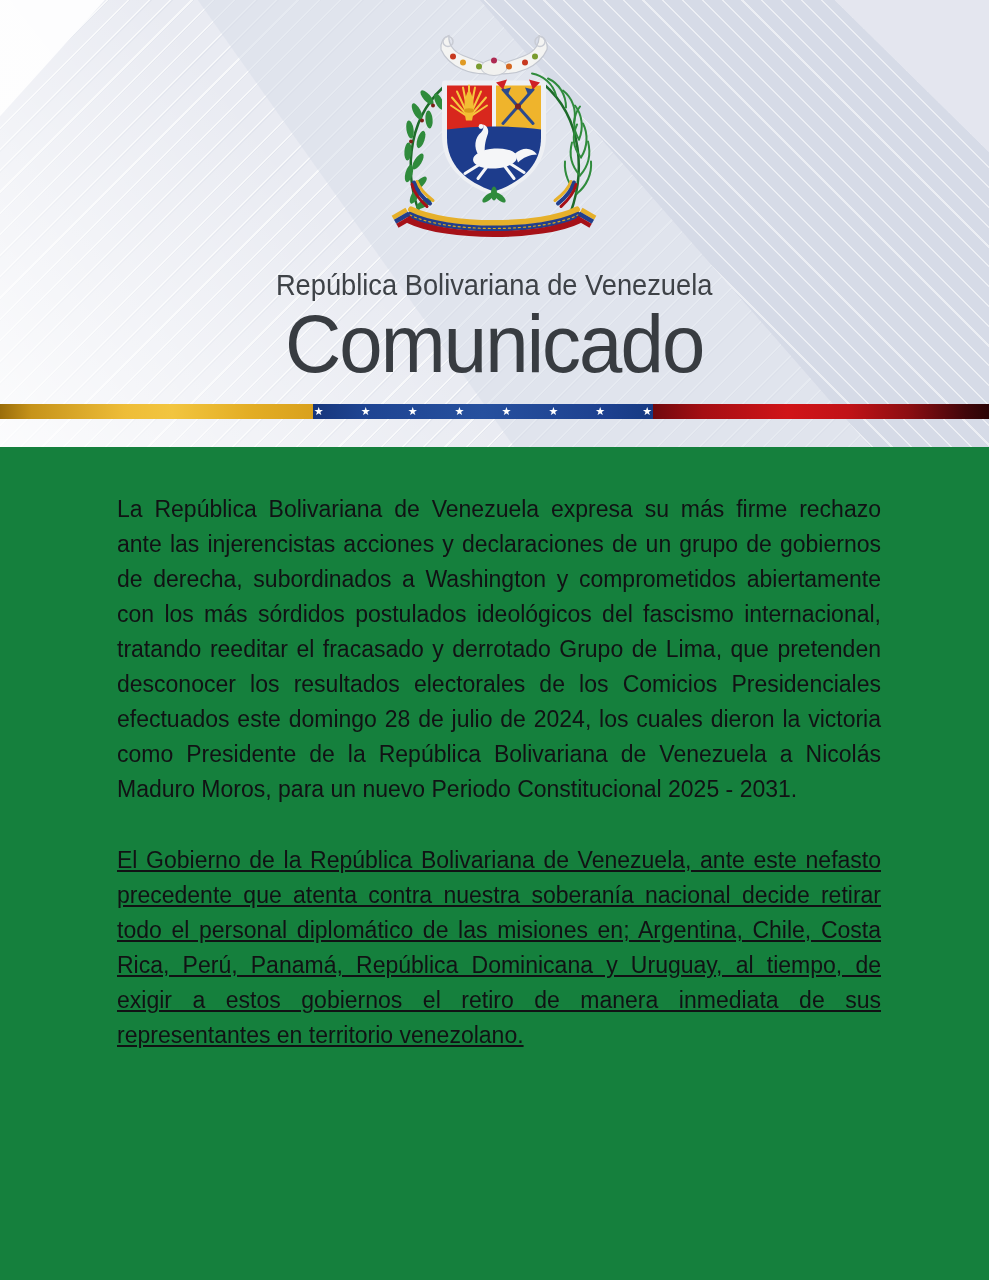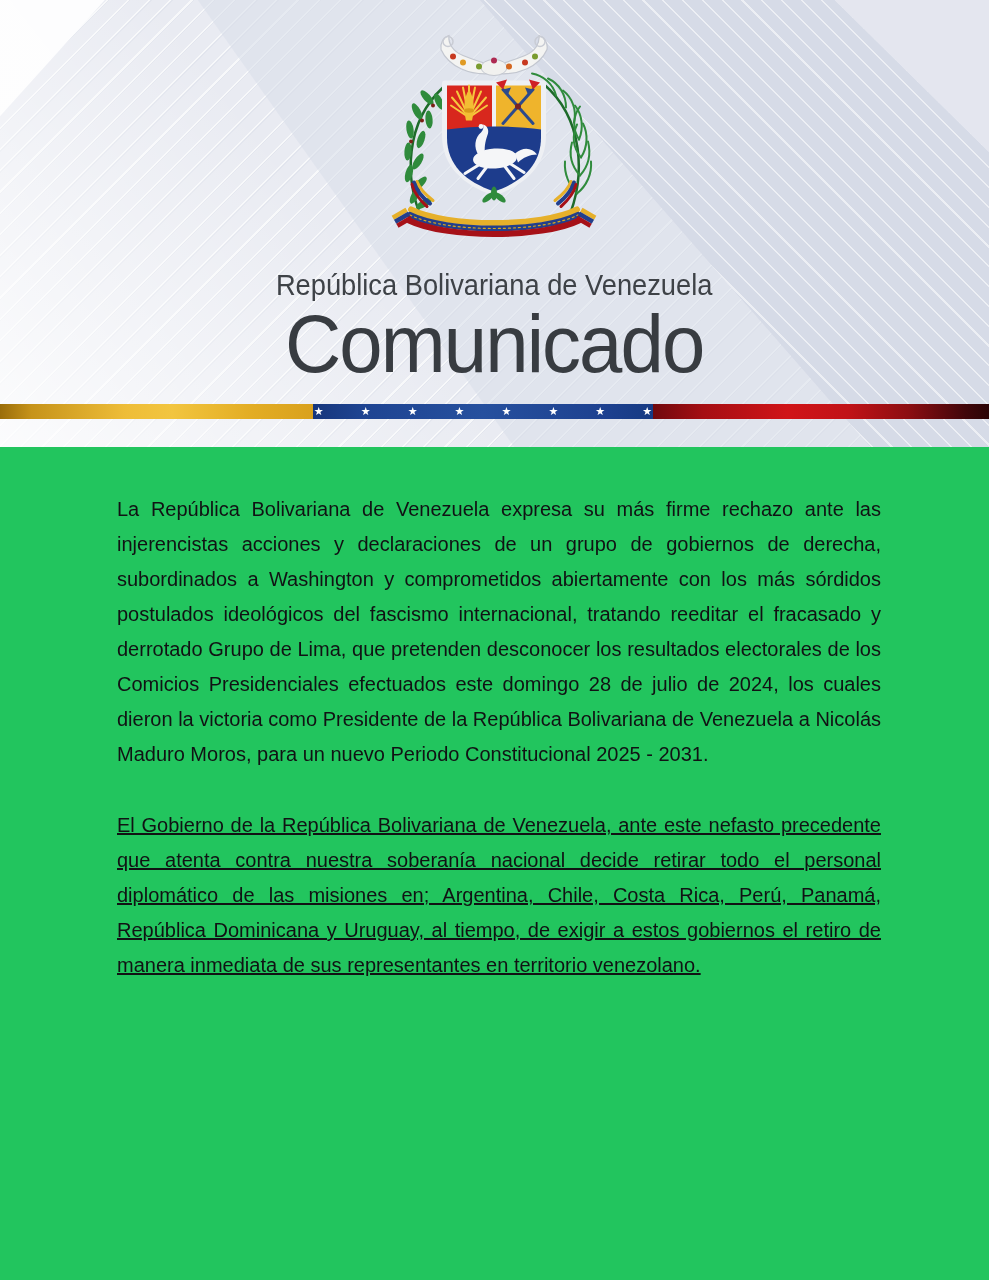--- a/index.html
+++ b/index.html
@@ -1,19 +1,19 @@
 <!DOCTYPE html>
 <html><head>
 <meta charset="utf-8">
 <style>
   html,body{margin:0;padding:0;background:#ffffff;}
   .page{
     position:relative;
     width:989px;height:1280px;
-    background:#22c55e;
+    background:#15803d;
     overflow:hidden;
     font-family:"Liberation Sans", sans-serif;
   }
   
   .header{
     position:absolute;left:0;top:0;width:989px;height:447px;
     background:#e9ebf2;
     overflow:hidden;
   }
   .stripes-base{
@@ -93,21 +93,21 @@
     word-spacing:-6px;
   }
   .bar-red{
     flex:1;height:15px;
     background:linear-gradient(90deg,#70090d 0%,#a50e13 15%,#d01418 40%,#c11217 58%,#8c0e12 76%,#40060a 93%,#2a0406 100%);
   }
   
   .communique{
     position:absolute;left:117px;top:455px;width:764px;
     color:#111214;
-    font-size:20px;line-height:35px;
+    font-size:23px;line-height:35px;
     text-align:justify;
   }
   .communique p{margin:0;}
   .communique p + p{margin-top:36px;text-decoration:underline;}
   .communique p:first-child{margin-top:37px;}
 </style>
 </head>
 <body>
 
 <div class="page">

